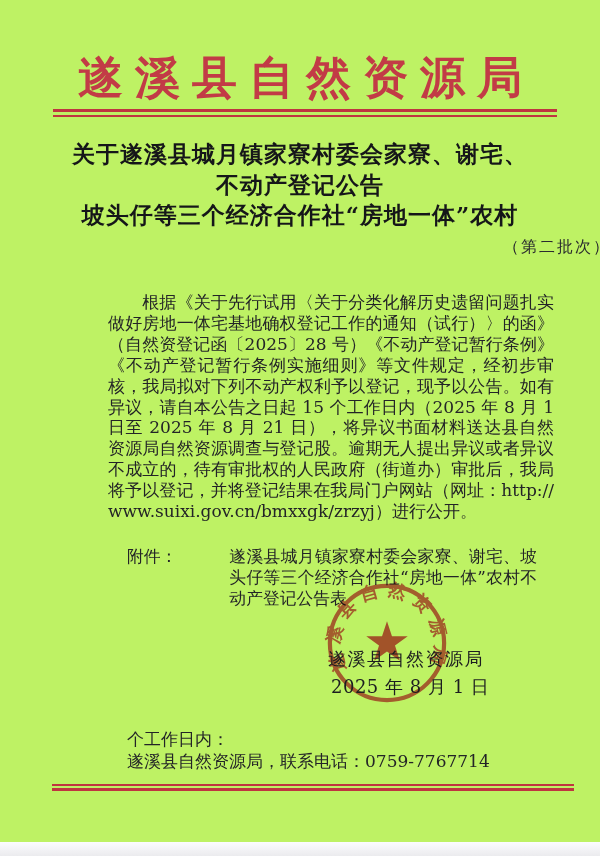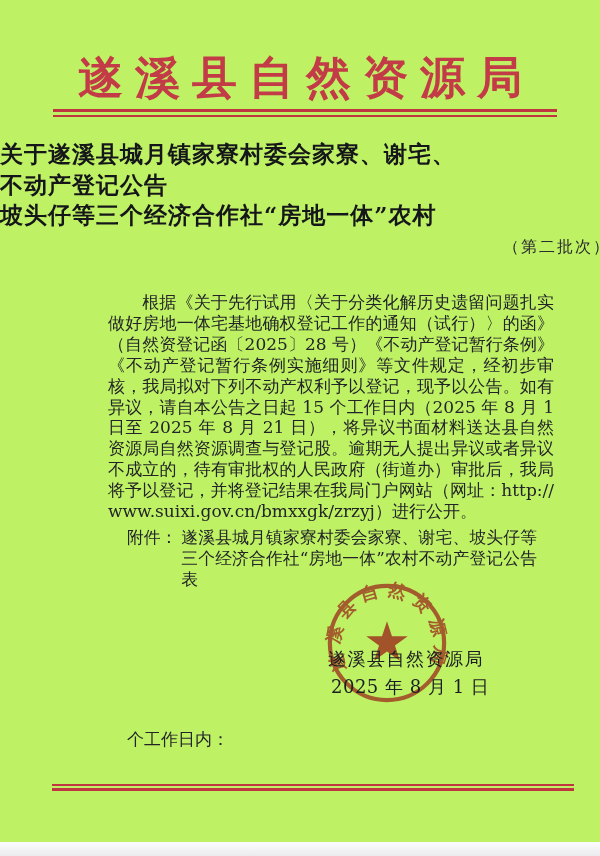--- a/index.html
+++ b/index.html
@@ -25,44 +25,44 @@
     letter-spacing:12px;padding-left:12px;box-sizing:border-box;
     color:#c23b46;
     white-space:nowrap;
   }
   .header-rule{position:absolute;left:53px;width:504px;background:#bf3540;}
   .header-rule.thick{top:109px;height:3px;}
   .header-rule.thin{top:115px;height:1.5px;}
   
   .notice-title{
     position:absolute;top:139px;left:0;width:600px;
-    text-align:left;font-weight:bold;
+    text-align:center;font-weight:bold;
     font-size:23px;line-height:30.5px;color:#151619;
     letter-spacing:1px;
   }
   .batch-note{
     position:absolute;top:237px;left:11px;width:600px;
     text-align:right;font-size:16px;color:#2a2b2e;letter-spacing:2px;
   }
   
   .body-paragraph{
     position:absolute;top:276px;left:92px;width:446px;
     font-size:17px;line-height:20.9px;
     text-align:justify;text-justify:inter-ideograph;
     word-break:break-all;
     color:#232427;
     margin:16px;
   }
   .body-paragraph::first-line{}
   .indent{display:inline-block;width:34px;}
   
   .attachment{
-    position:absolute;top:527px;left:127px;width:410px;
+    position:absolute;top:546px;left:127px;width:410px;
     display:flex;align-items:flex-start;
-    font-size:16.8px;line-height:21.2px;color:#232427;
+    font-size:16.8px;line-height:21.2px;color:#232427;gap:48px;
   }
   .attachment-label{flex:0 0 auto;white-space:nowrap;margin-right:4px;}
   .attachment-text{width:362px;text-align:justify;word-break:break-all;}
   
   .seal{
     position:absolute;left:324px;top:580px;width:126px;height:126px;
     mix-blend-mode:multiply;opacity:.93;z-index:1;
   }
   .signature-agency{
     position:absolute;left:328px;top:647px;z-index:2;
@@ -117,18 +117,19 @@
     <text font-size="21" font-weight="bold" fill="#d95668" letter-spacing="9" font-family="DejaVu Serif, Liberation Serif, serif" text-anchor="middle">
       <textPath href="#sealArc" startOffset="50%">遂溪县自然资源局</textPath>
     </text>
     <polygon fill="#d84a5c" points="75,49 80.9,66.9 99.7,67 84.5,78.1 90.3,96 75,85 59.7,96 65.5,78.1 50.3,67 69.1,66.9"></polygon>
   </svg>
 
   <div class="signature-agency">遂溪县自然资源局</div>
   <div class="signature-date">2025 年 8 月 1 日</div>
 
   <div class="contact-heading">个工作日内：</div>
+  <div class="contact-detail">遂溪县自然资源局，联系电话：0759-7767714</div>
 
   <div class="footer-rule thin"></div>
   <div class="footer-rule thick"></div>
 
   <div class="scan-shadow-bottom"></div>
 </div>
 
 </body></html>

